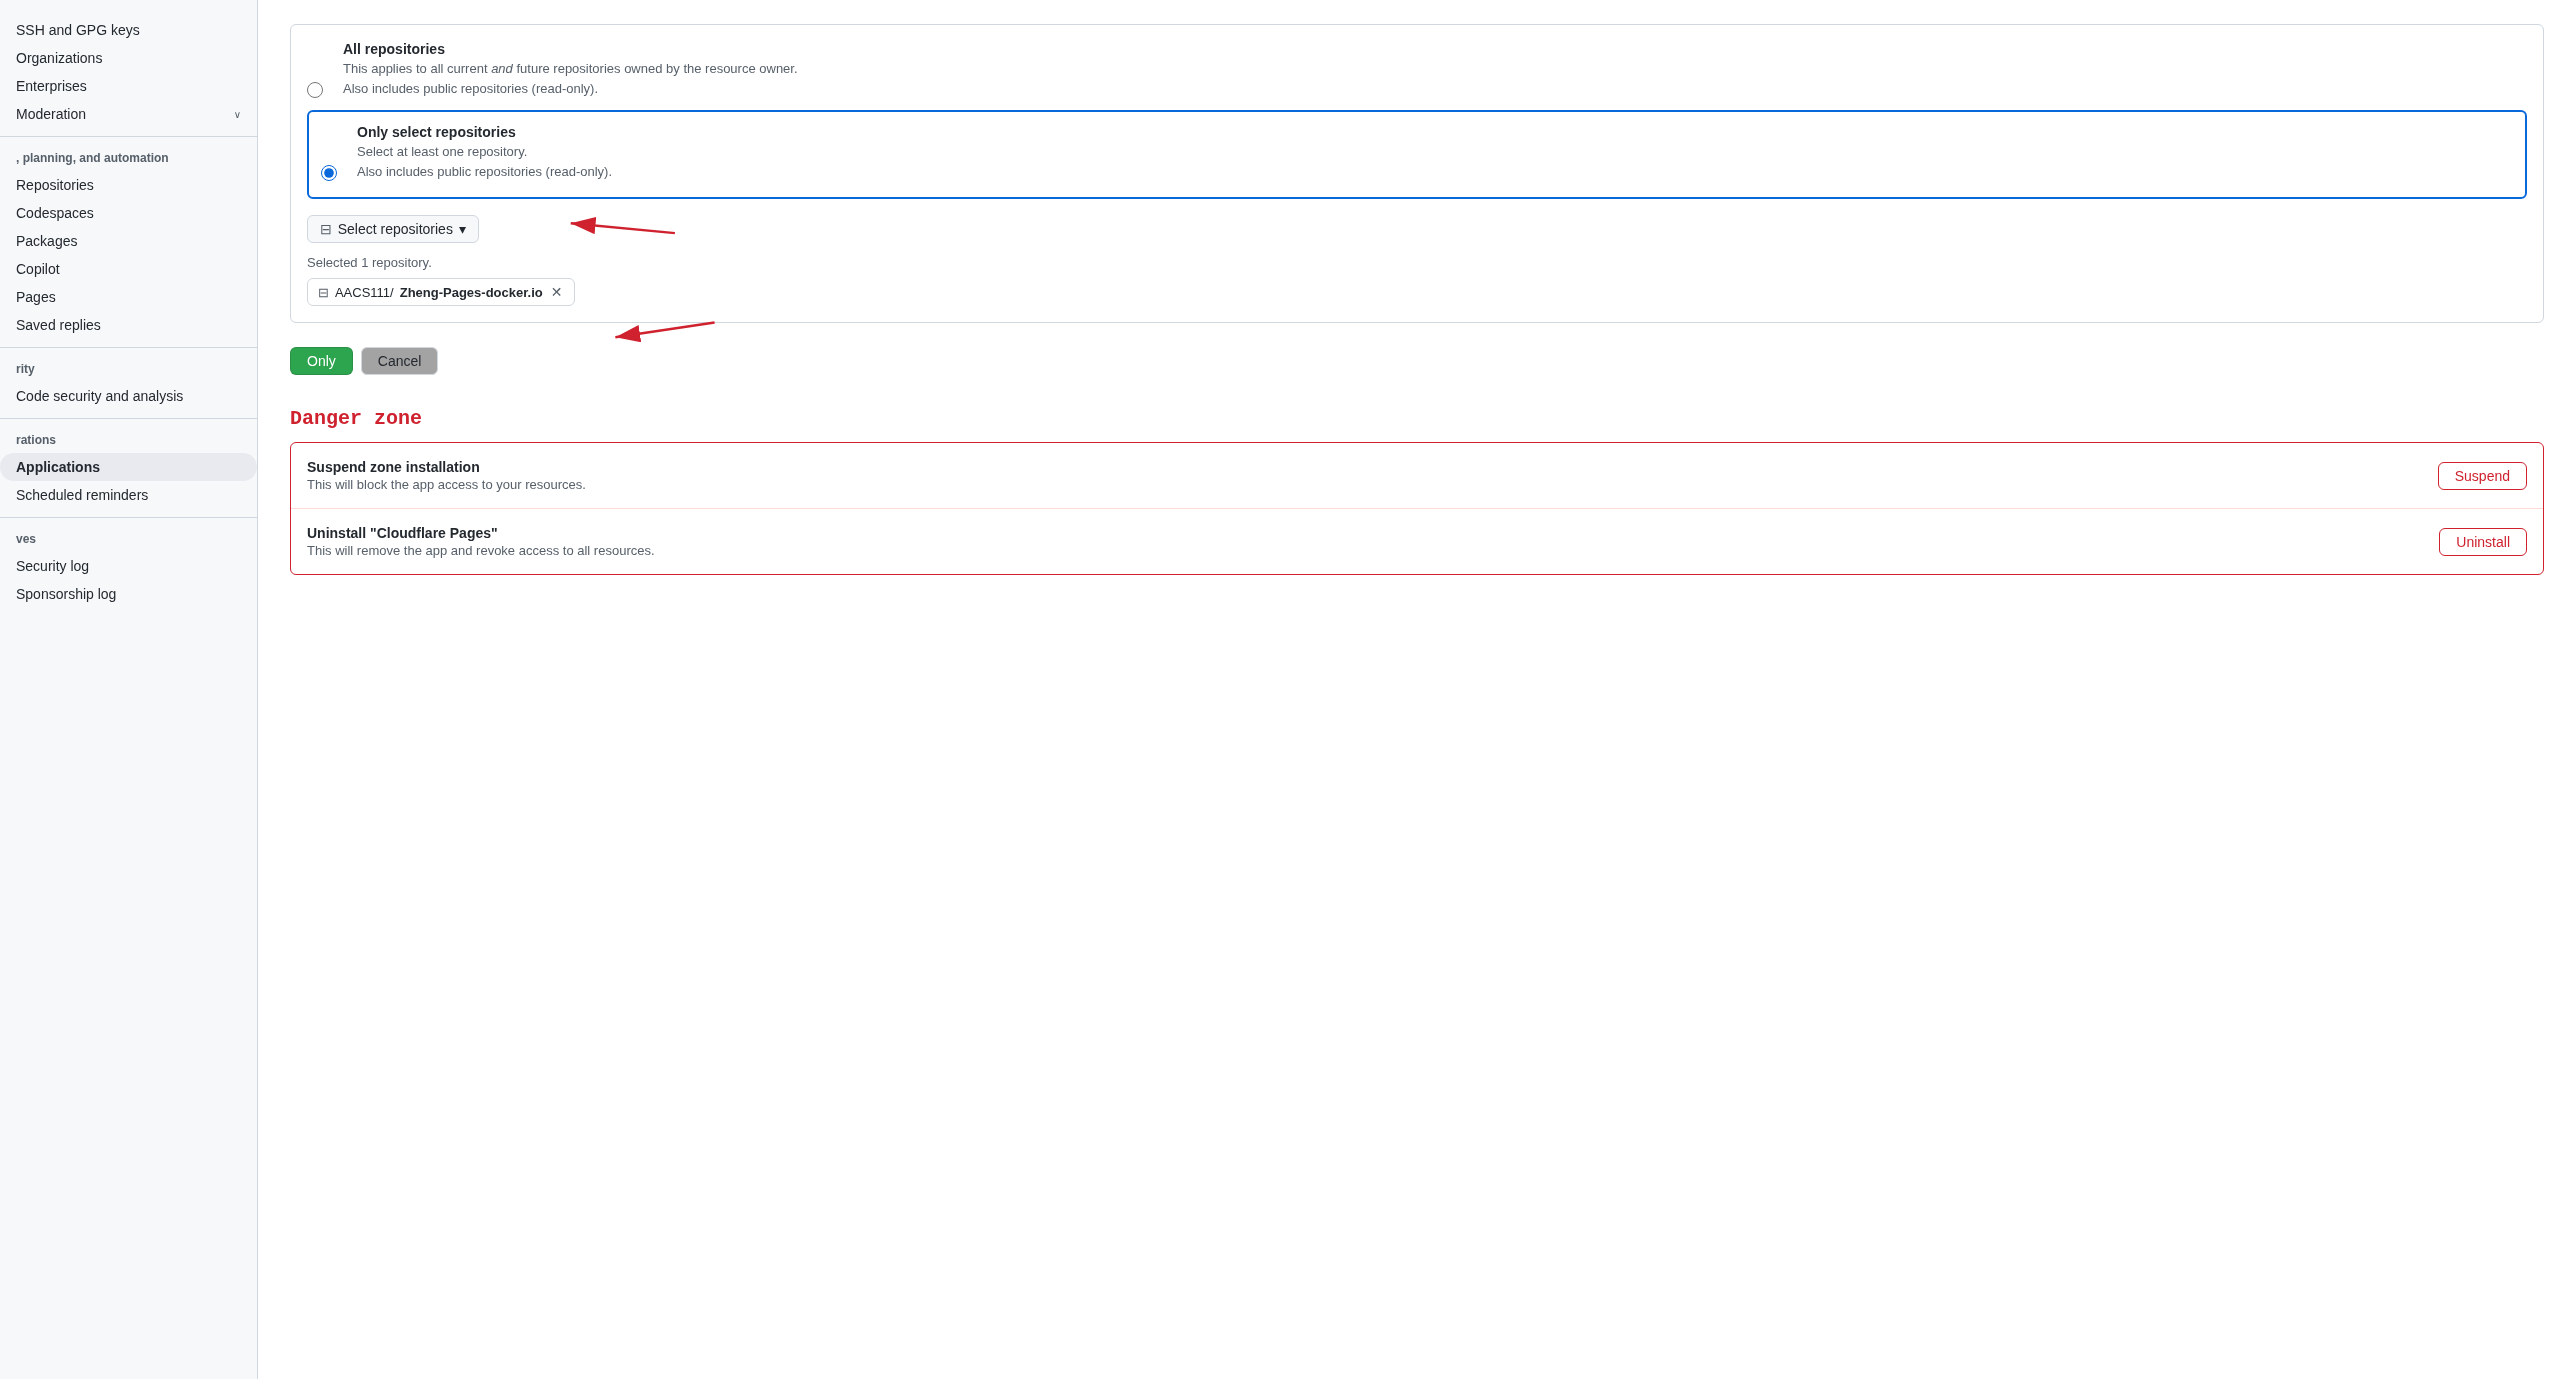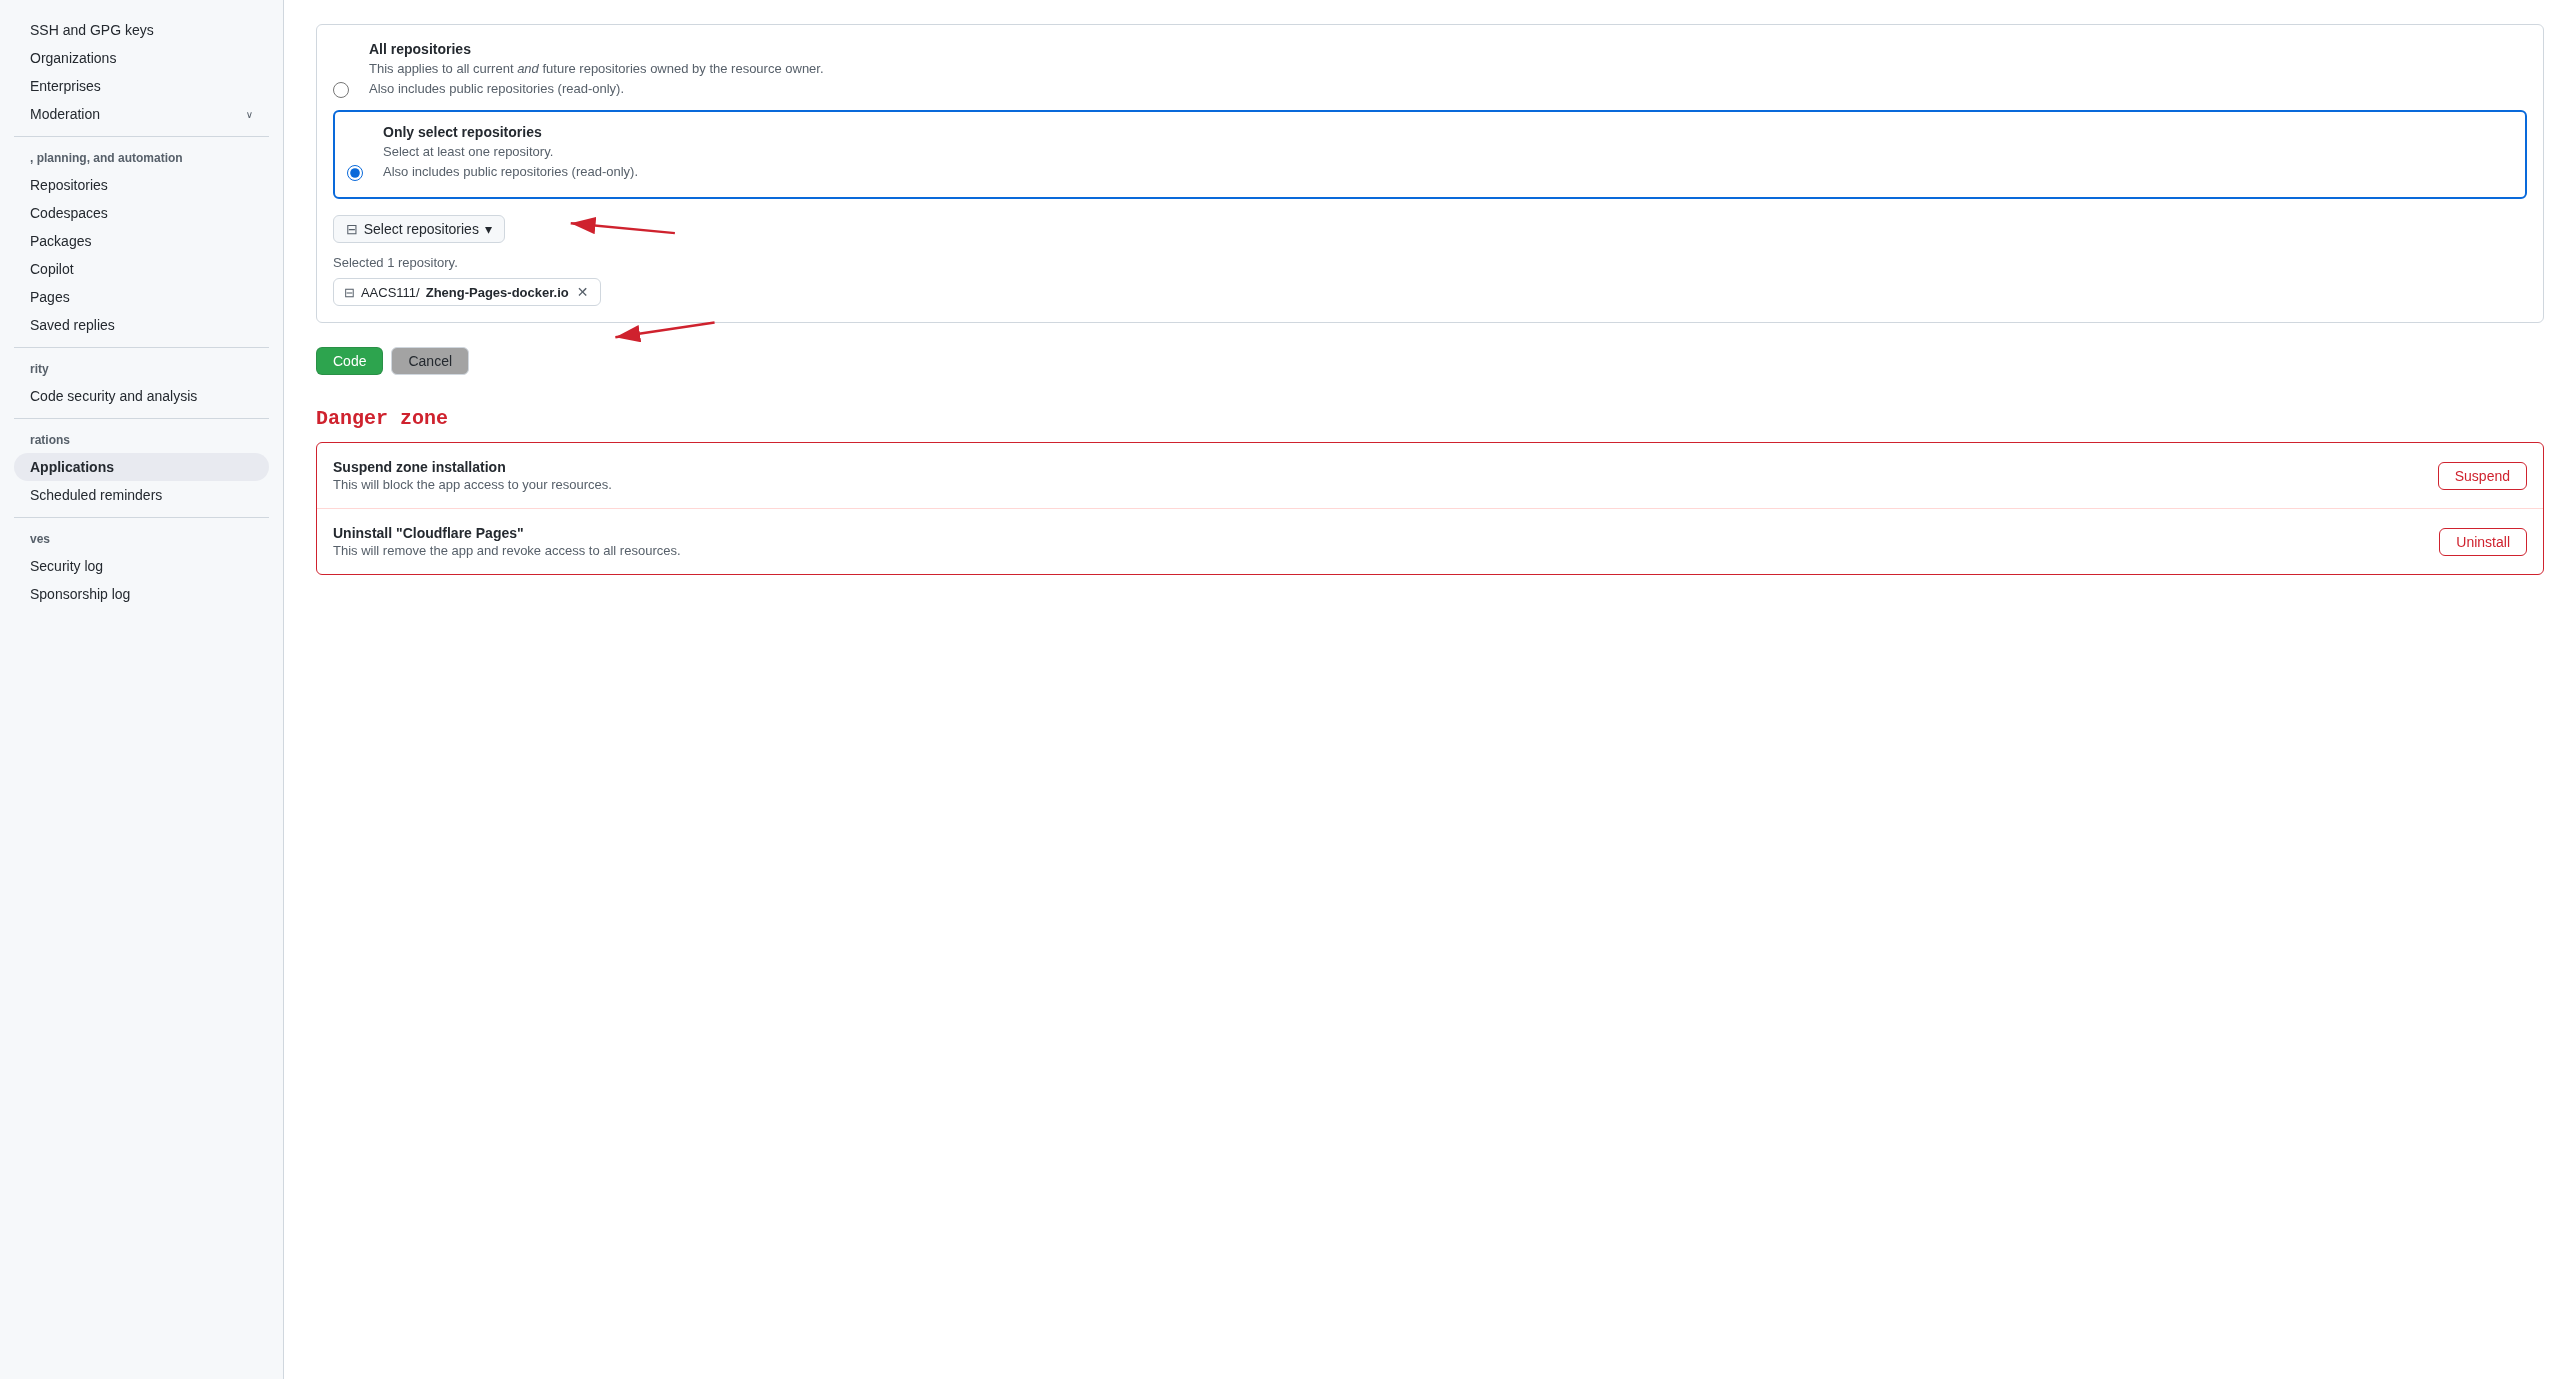--- a/index.html
+++ b/index.html
@@ -6,24 +6,24 @@
     body {
       font-family: -apple-system, BlinkMacSystemFont, "Segoe UI", Helvetica, Arial, sans-serif;
       font-size: 14px;
       color: #24292f;
       background: #f6f8fa;
       display: flex;
       height: 100vh;
       overflow: hidden;
     }
     .sidebar {
-      width: 284px;
+      width: 258px;
       background: #f6f8fa;
       border-right: 1px solid #d0d7de;
-      padding: 16px 14px;
+      padding: 16px 0;
       overflow-y: auto;
       flex-shrink: 0;
     }
     .sidebar-item {
       display: block;
       padding: 6px 16px;
       color: #24292f;
       font-size: 14px;
       cursor: pointer;
       text-decoration: none;
@@ -297,21 +297,21 @@
     <div class="repo-tag">
       <span class="repo-icon">⊟</span>
       <span>AACS111/</span>
         <span class="repo-tag-bold">Zheng-Pages-docker.io</span>
       <button class="repo-close">✕</button>
     </div>
 
   </div>
 
   <div class="btn-row">
-    <button class="btn-save">Code</button>
+    <button class="btn-save">Only</button>
     <button class="btn-cancel">Cancel</button>
   </div>
 
   <div>
     <div class="danger-zone-title">Danger zone</div>
     <div class="danger-card">
       <div class="danger-row">
         <div>
           <div class="danger-row-title">Suspend zone installation</div>
           <div class="danger-row-desc">This will block the app access to your resources.</div>

